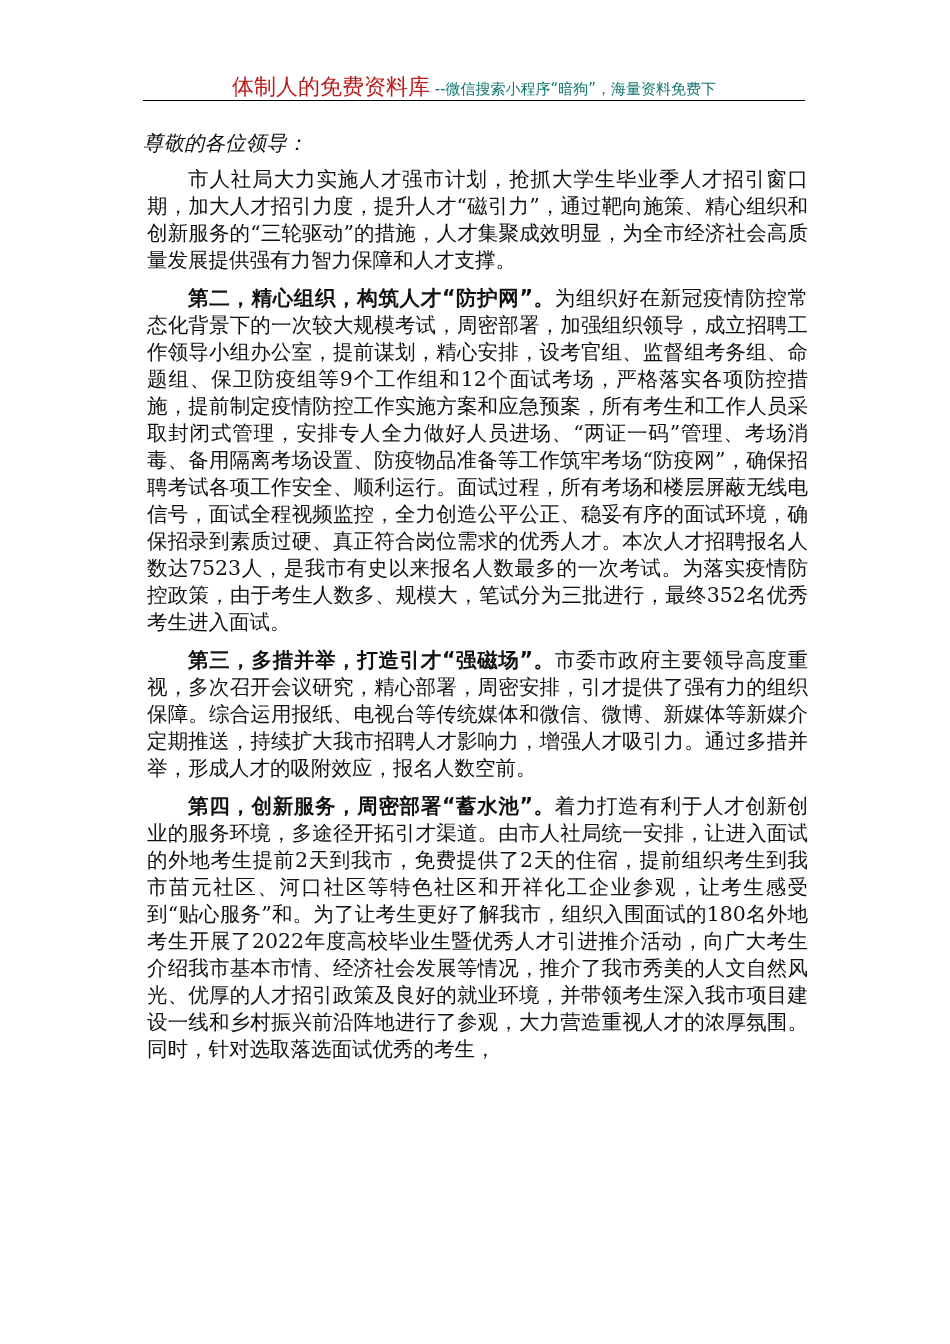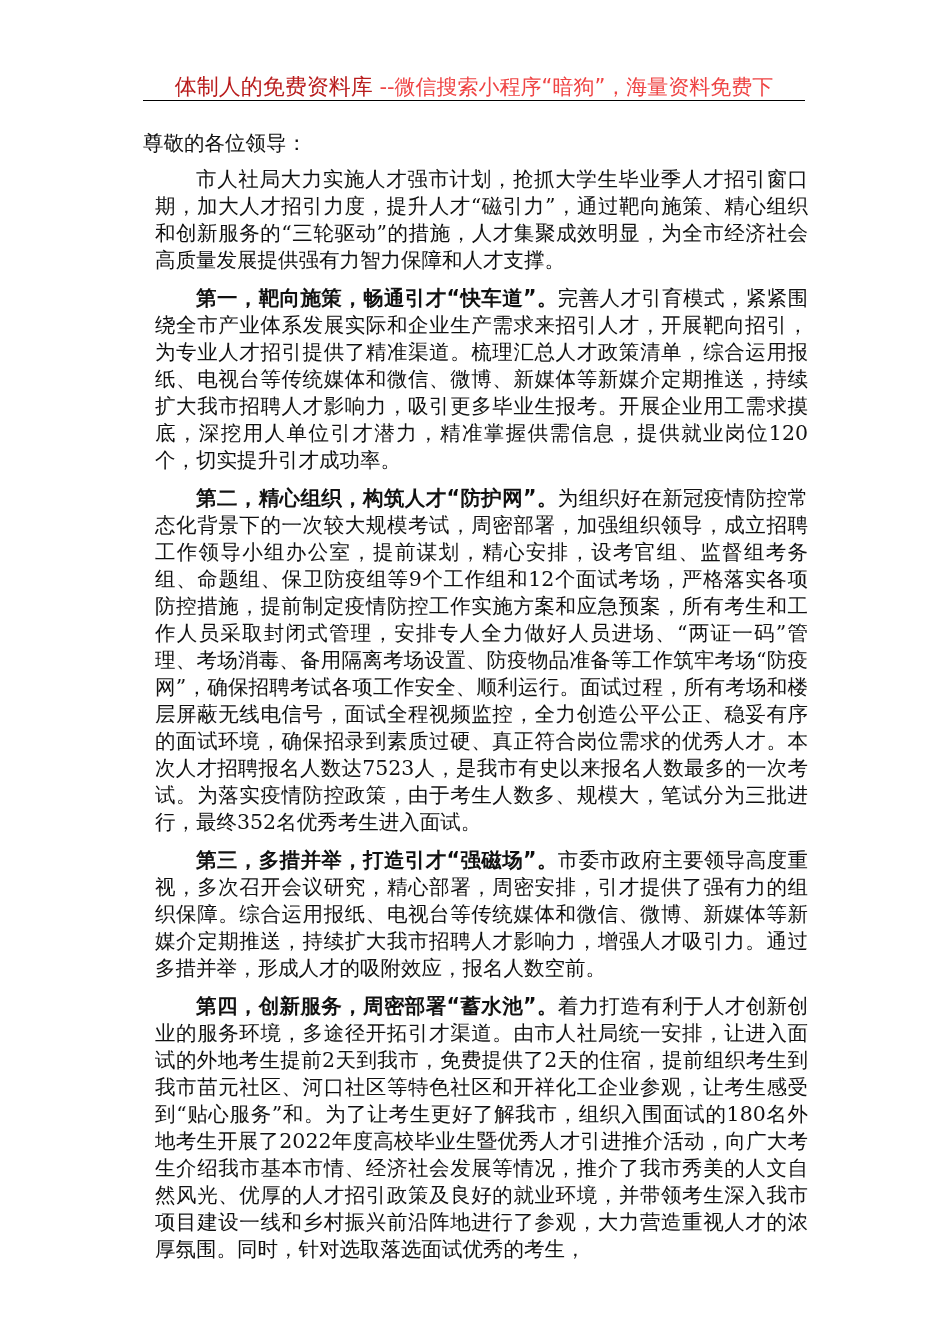--- a/index.html
+++ b/index.html
@@ -3,37 +3,36 @@
 <meta charset="utf-8">
 <style>
   html, body { margin:0; padding:0; background:#ffffff; }
   body { width:950px; height:1344px; position:relative; overflow:hidden; }
   .header {
     position:absolute; left:143px; top:72px; width:662px; height:28px;
     border-bottom:1.5px solid #000; text-align:center; white-space:nowrap;
     font-family:"DejaVu Sans", sans-serif;
   }
   .header .brand { color:#b91c1c; font-size:22px; }
-  .header .tail { color:#ef4444; font-size:21px; }
+  .header .tail { color:#0f766e; font-size:15px; }
   .body-text {
     position:absolute; left:143px; top:130px; width:665px;
     font-family:"DejaVu Serif", serif; font-size:20.5px; color:#111;
     line-height:27px; text-align:justify;
   }
-  .greet { margin:0 0 9px 0; }
-  .para { margin:0 0 11px 12px; text-indent:2em; text-align:justify; }
+  .greet { margin:0 0 9px 0;font-style:italic; }
+  .para { margin:0 0 11px 4px; text-indent:2em; text-align:justify; }
   .lead { font-family:"DejaVu Sans", sans-serif; font-weight:bold; }
 </style>
 </head>
 <body>
 
 <div class="header">
   <span class="brand">体制人的免费资料库</span><span class="tail"> --微信搜索小程序“暗狗”，海量资料免费下</span>
 </div>
 
 <div class="body-text">
   <p class="greet">尊敬的各位领导：</p>
   <p class="para">市人社局大力实施人才强市计划，抢抓大学生毕业季人才招引窗口期，加大人才招引力度，提升人才“磁引力”，通过靶向施策、精心组织和创新服务的“三轮驱动”的措施，人才集聚成效明显，为全市经济社会高质量发展提供强有力智力保障和人才支撑。</p>
-  <p class="para"><span class="lead">第一，靶向施策，畅通引才“快车道”。</span><span>完善人才引育模式，紧紧围绕全市产业体系发展实际和企业生产需求来招引人才，开展靶向招引，为专业人才招引提供了精准渠道。梳理汇总人才政策清单，综合运用报纸、电视台等传统媒体和微信、微博、新媒体等新媒介定期推送，持续扩大我市招聘人才影响力，吸引更多毕业生报考。开展企业用工需求摸底，深挖用人单位引才潜力，精准掌握供需信息，提供就业岗位120个，切实提升引才成功率。</span></p>
   <p class="para"><span class="lead">第二，精心组织，构筑人才“防护网”。</span><span>为组织好在新冠疫情防控常态化背景下的一次较大规模考试，周密部署，加强组织领导，成立招聘工作领导小组办公室，提前谋划，精心安排，设考官组、监督组考务组、命题组、保卫防疫组等9个工作组和12个面试考场，严格落实各项防控措施，提前制定疫情防控工作实施方案和应急预案，所有考生和工作人员采取封闭式管理，安排专人全力做好人员进场、“两证一码”管理、考场消毒、备用隔离考场设置、防疫物品准备等工作筑牢考场“防疫网”，确保招聘考试各项工作安全、顺利运行。面试过程，所有考场和楼层屏蔽无线电信号，面试全程视频监控，全力创造公平公正、稳妥有序的面试环境，确保招录到素质过硬、真正符合岗位需求的优秀人才。本次人才招聘报名人数达7523人，是我市有史以来报名人数最多的一次考试。为落实疫情防控政策，由于考生人数多、规模大，笔试分为三批进行，最终352名优秀考生进入面试。</span></p>
   <p class="para"><span class="lead">第三，多措并举，打造引才“强磁场”。</span><span>市委市政府主要领导高度重视，多次召开会议研究，精心部署，周密安排，引才提供了强有力的组织保障。综合运用报纸、电视台等传统媒体和微信、微博、新媒体等新媒介定期推送，持续扩大我市招聘人才影响力，增强人才吸引力。通过多措并举，形成人才的吸附效应，报名人数空前。</span></p>
   <p class="para"><span class="lead">第四，创新服务，周密部署“蓄水池”。</span><span>着力打造有利于人才创新创业的服务环境，多途径开拓引才渠道。由市人社局统一安排，让进入面试的外地考生提前2天到我市，免费提供了2天的住宿，提前组织考生到我市苗元社区、河口社区等特色社区和开祥化工企业参观，让考生感受到“贴心服务”和。为了让考生更好了解我市，组织入围面试的180名外地考生开展了2022年度高校毕业生暨优秀人才引进推介活动，向广大考生介绍我市基本市情、经济社会发展等情况，推介了我市秀美的人文自然风光、优厚的人才招引政策及良好的就业环境，并带领考生深入我市项目建设一线和乡村振兴前沿阵地进行了参观，大力营造重视人才的浓厚氛围。同时，针对选取落选面试优秀的考生，</span></p>
 </div>
 
 </body></html>

